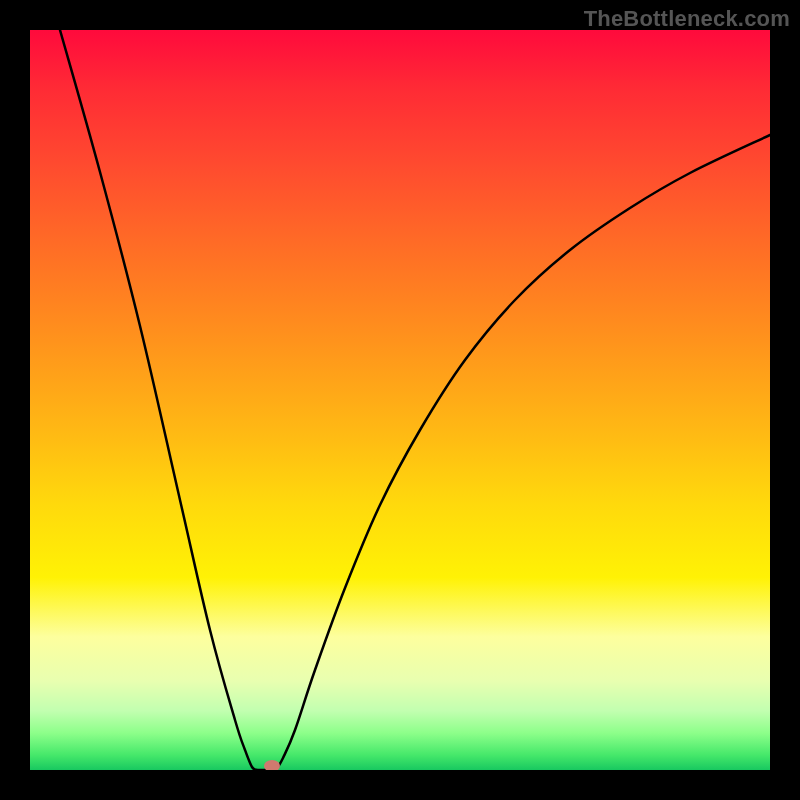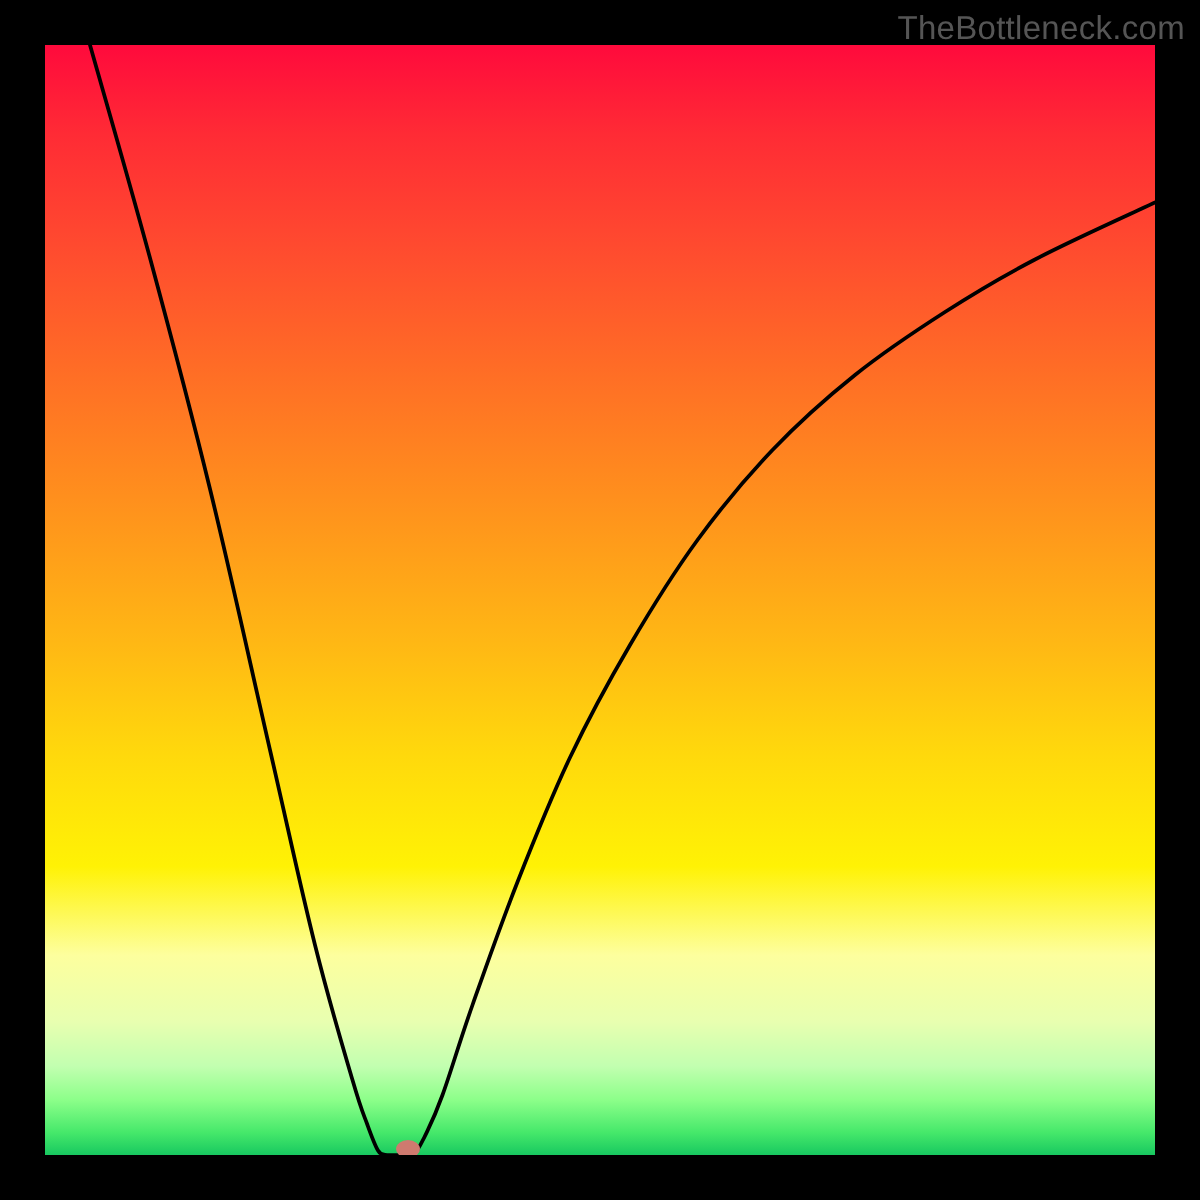--- a/index.html
+++ b/index.html
@@ -51,21 +51,21 @@
   }
   .dot {
     fill: #cf7a6f;
   }
   .watermark {
     position: absolute;
     top: 6px;
     right: 10px;
     color: #555555;
     font-size: 22px;
-    font-weight: 400;
+    font-weight: 700;
     letter-spacing: 0.2px;
     user-select: none;
   }
 </style>
 </head>
 <body>
 
 <div class="frame">
 
   <div class="watermark">TheBottleneck.com</div>

